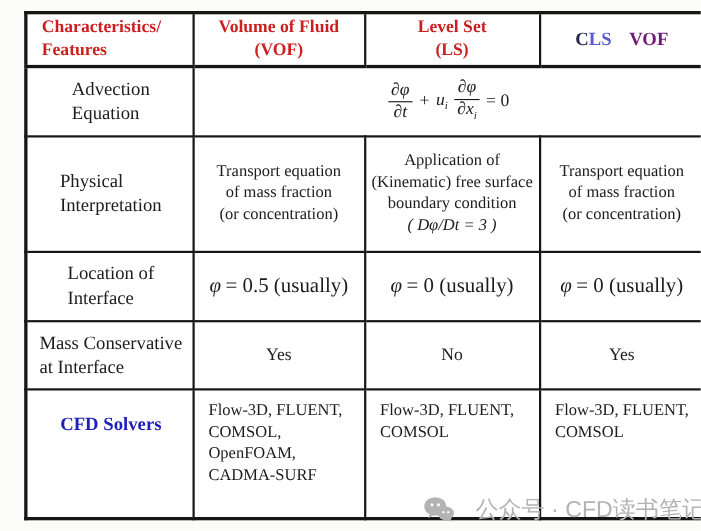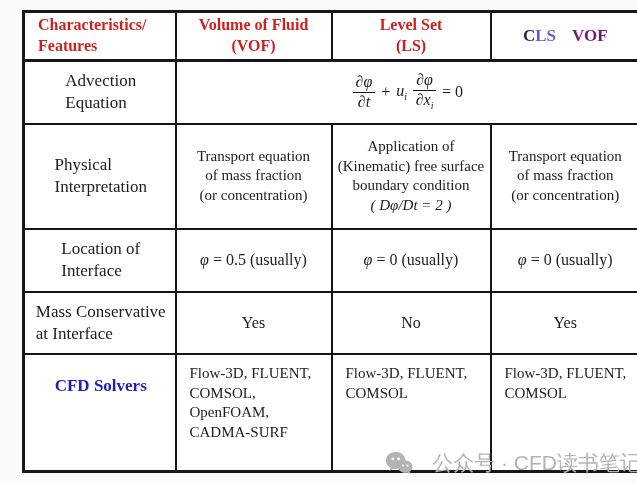--- a/index.html
+++ b/index.html
@@ -75,21 +75,21 @@
     gap:6px;font-size:16px;font-style:italic;
   }
   .frac{display:inline-flex;flex-direction:column;align-items:center;line-height:1.05;}
   .frac .num{border-bottom:1.5px solid #161616;padding:0 3px 1px;}
   .frac .den{padding-top:1px;}
   .frac sub,.var sub{font-size:10px;font-style:italic;}
   .op,.eq{font-style:normal;}
   .sym{font-style:italic;padding-right:4px;}
   .inline-formula{font-style:italic;}
 
-  td.loc-cell{font-size:16px;}
+  td.loc-cell{font-size:19px;}
   td.yn-cell{font-size:16px;}
   td.solv-cell{
     vertical-align:top;
     text-align:left;
     padding:9px 4px 4px 13px;
     font-size:15px;
   }
 
   
   .watermark{
@@ -148,21 +148,21 @@
       </tr>
 
       <tr class="r-phys">
         <td class="rowlabel"><span class="blk">Physical
 Interpretation</span></td>
         <td class="ml">Transport equation
 of mass fraction
 (or concentration)</td>
         <td><span class="ml">Application of
 (Kinematic) free surface
-boundary condition</span><br><span class="inline-formula">( Dφ/Dt = 2 )</span></td>
+boundary condition</span><br><span class="inline-formula">( Dφ/Dt = 3 )</span></td>
         <td class="ml">Transport equation
 of mass fraction
 (or concentration)</td>
       </tr>
 
       <tr class="r-loc">
         <td class="rowlabel"><span class="blk">Location of
 Interface</span></td>
         <td class="loc-cell"><span class="sym">φ</span><span>= 0.5 (usually)</span></td>
         <td class="loc-cell"><span class="sym">φ</span><span>= 0 (usually)</span></td>

